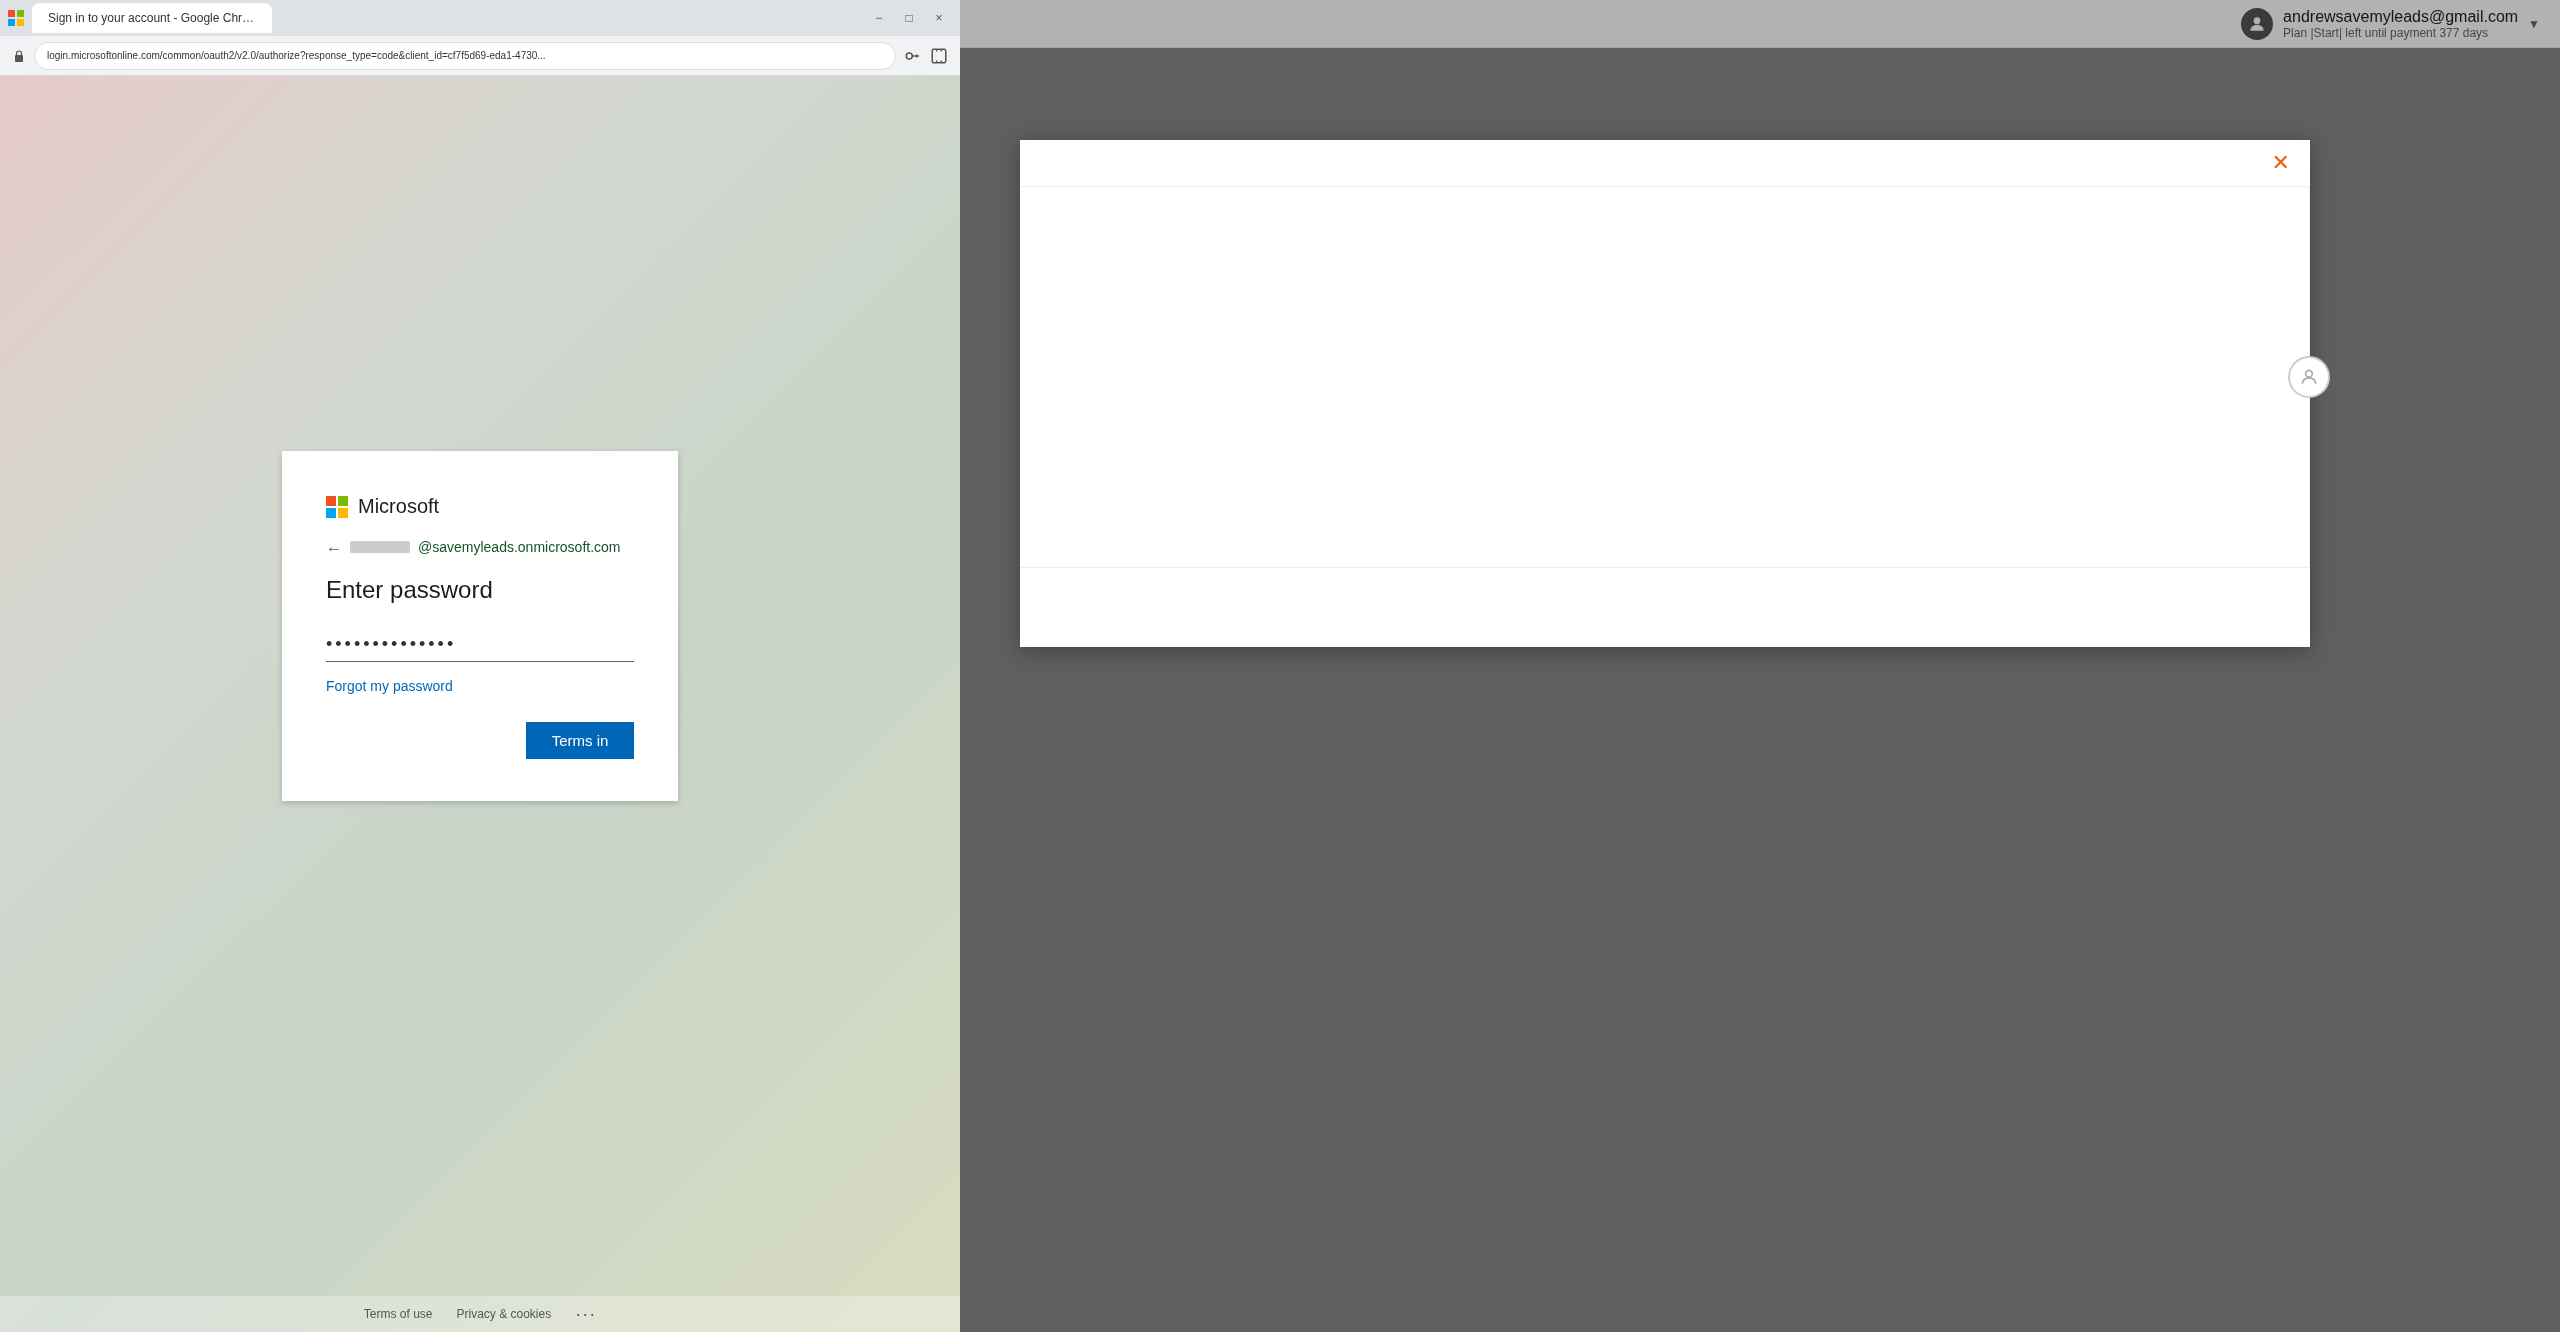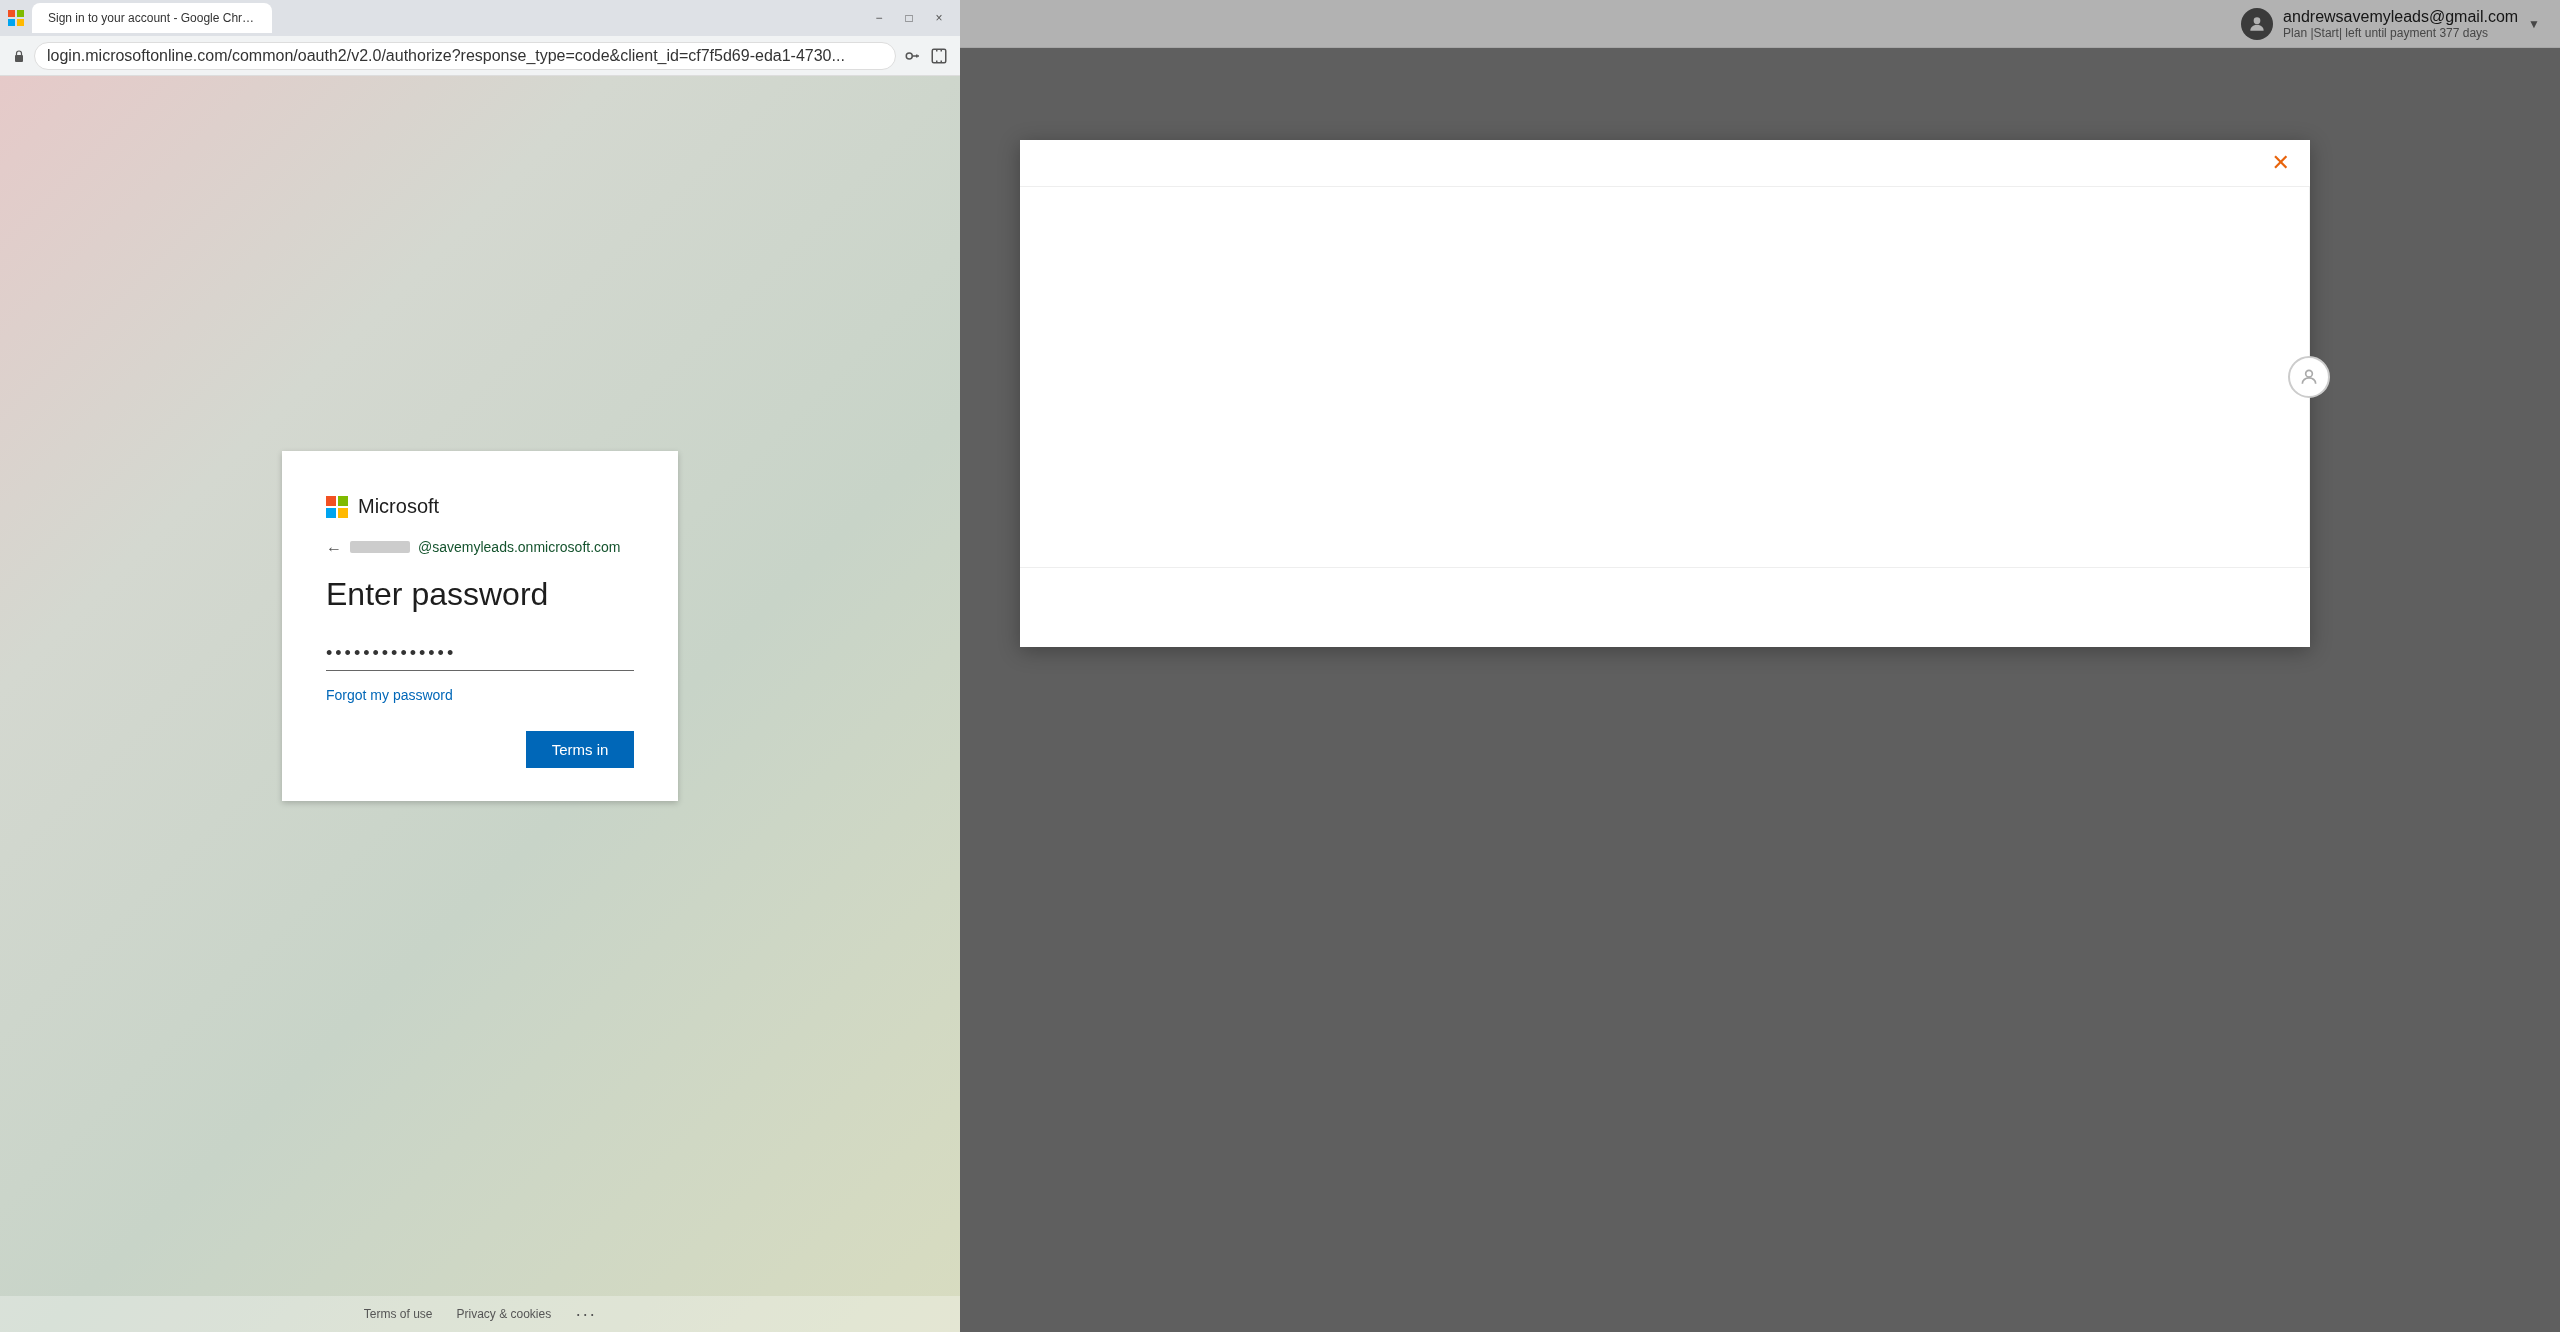--- a/index.html
+++ b/index.html
@@ -97,21 +97,21 @@
       padding: 4px 12px;
       font-size: 13px;
       color: #333;
       display: flex;
       align-items: center;
       gap: 6px;
       height: 28px;
     }
 
     .address-text {
-      font-size: 16px;
+      font-size: 10px;
       color: #333;
       white-space: nowrap;
       overflow: hidden;
       text-overflow: ellipsis;
     }
 
     
     .browser-content {
       flex: 1;
       position: relative;
@@ -185,21 +185,21 @@
       border-radius: 2px;
       display: inline-block;
     }
 
     .account-domain {
       color: #14532d;
       font-size: 14px;
     }
 
     .enter-password-title {
-      font-size: 32px;
+      font-size: 24px;
       font-weight: 400;
       color: #1d1d1d;
       margin-bottom: 24px;
     }
 
     .password-input-container {
       margin-bottom: 4px;
     }
 
     .password-input {

